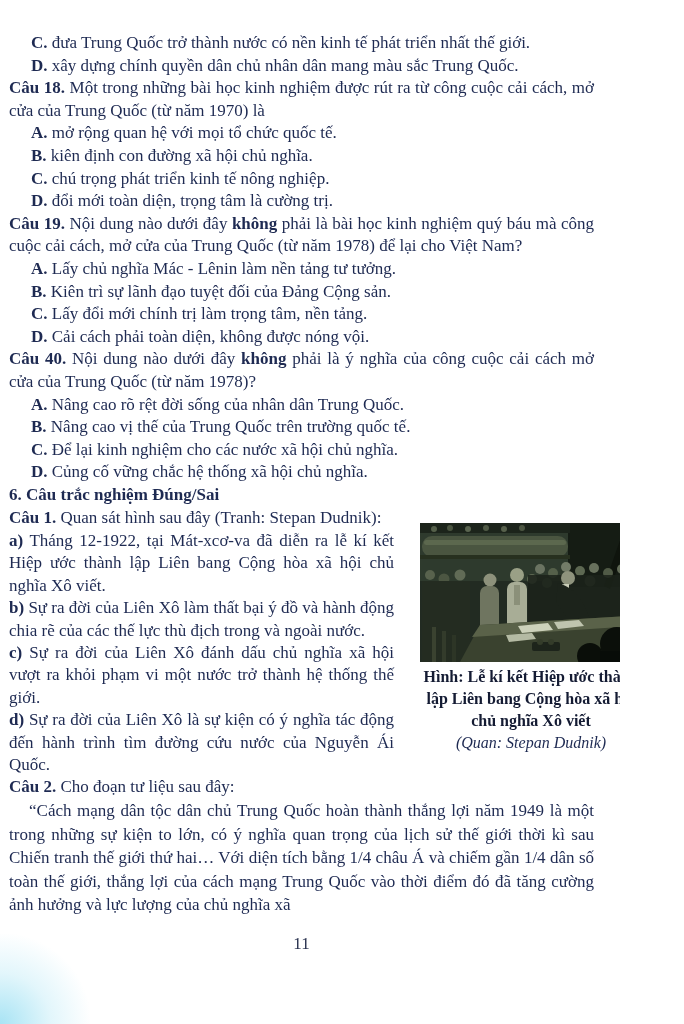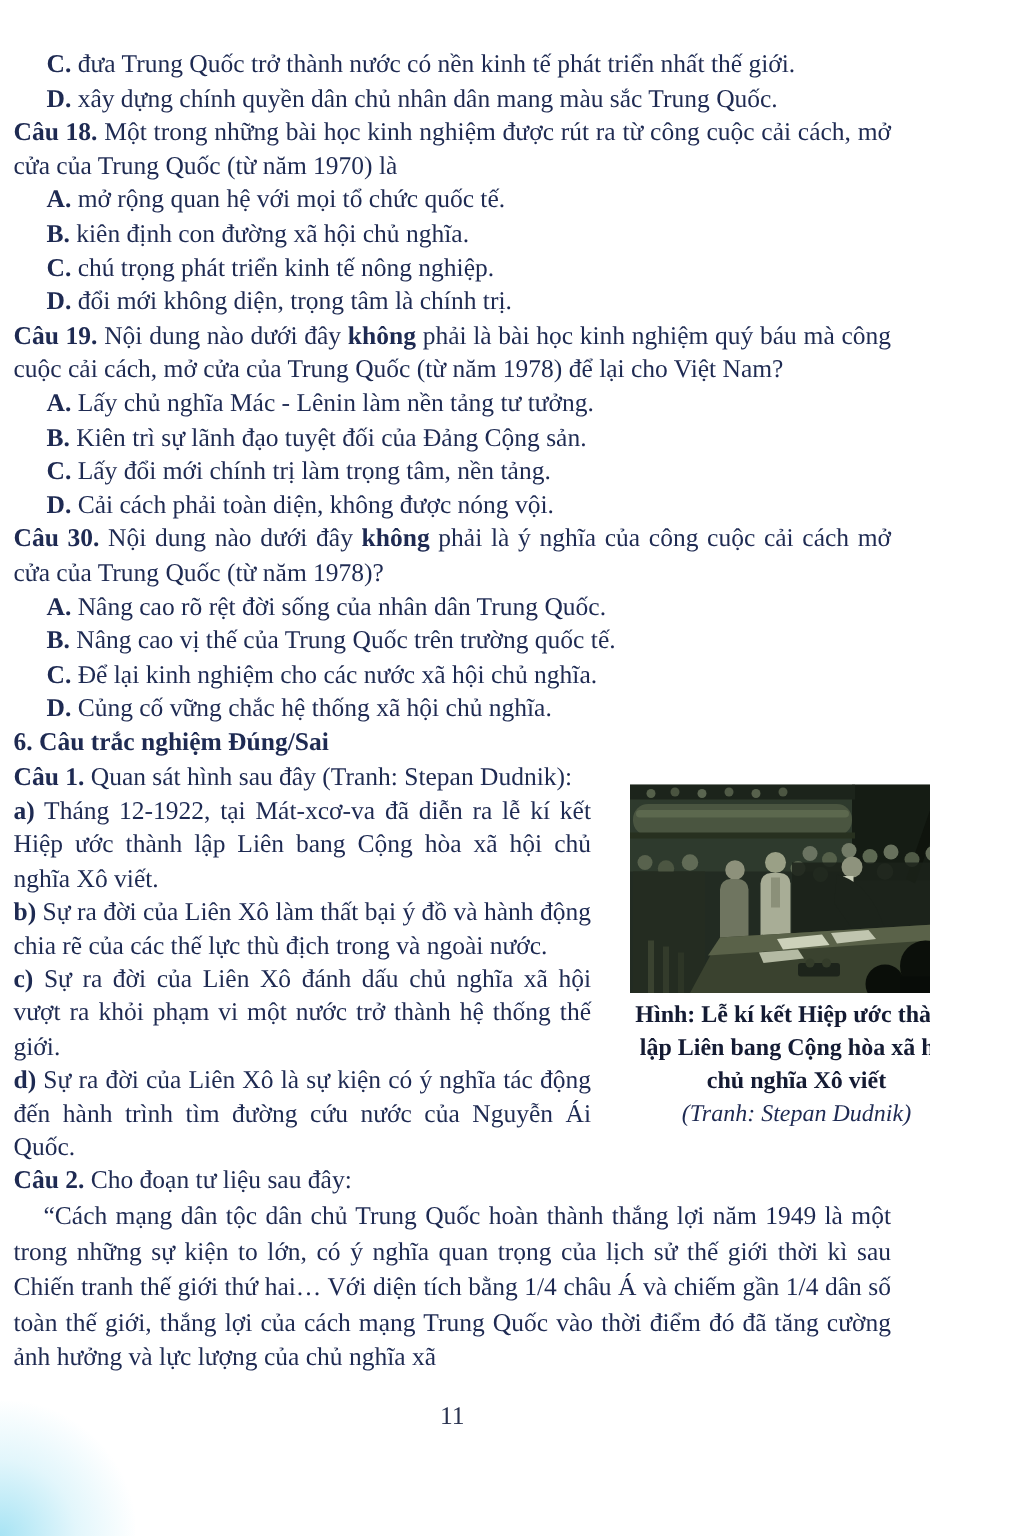--- a/index.html
+++ b/index.html
@@ -90,29 +90,29 @@
 <div class="page">
   <div class="content">
 
     <p class="opt"><b>C.</b> <span>đưa Trung Quốc trở thành nước có nền kinh tế phát triển nhất thế giới.</span></p>
     <p class="opt"><b>D.</b> <span>xây dựng chính quyền dân chủ nhân dân mang màu sắc Trung Quốc.</span></p>
 
     <p class="justify"><b>Câu 18.</b> <span>Một trong những bài học kinh nghiệm được rút ra từ công cuộc cải cách, mở cửa của Trung Quốc (từ năm 1970) là</span></p>
     <p class="opt"><b>A.</b> <span>mở rộng quan hệ với mọi tổ chức quốc tế.</span></p>
     <p class="opt"><b>B.</b> <span>kiên định con đường xã hội chủ nghĩa.</span></p>
     <p class="opt"><b>C.</b> <span>chú trọng phát triển kinh tế nông nghiệp.</span></p>
-    <p class="opt"><b>D.</b> <span>đổi mới không diện, trọng tâm là chính trị.</span></p>
+    <p class="opt"><b>D.</b> <span>đổi mới toàn diện, trọng tâm là cường trị.</span></p>
 
     <p class="justify"><b>Câu 19.</b> <span>Nội dung nào dưới đây</span> <b>không</b> <span>phải là bài học kinh nghiệm quý báu mà công cuộc cải cách, mở cửa của Trung Quốc (từ năm 1978) để lại cho Việt Nam?</span></p>
     <p class="opt"><b>A.</b> <span>Lấy chủ nghĩa Mác - Lênin làm nền tảng tư tưởng.</span></p>
     <p class="opt"><b>B.</b> <span>Kiên trì sự lãnh đạo tuyệt đối của Đảng Cộng sản.</span></p>
     <p class="opt"><b>C.</b> <span>Lấy đổi mới chính trị làm trọng tâm, nền tảng.</span></p>
     <p class="opt"><b>D.</b> <span>Cải cách phải toàn diện, không được nóng vội.</span></p>
 
-    <p class="justify"><b>Câu 30.</b> <span>Nội dung nào dưới đây</span> <b>không</b> <span>phải là ý nghĩa của công cuộc cải cách mở cửa của Trung Quốc (từ năm 1978)?</span></p>
+    <p class="justify"><b>Câu 40.</b> <span>Nội dung nào dưới đây</span> <b>không</b> <span>phải là ý nghĩa của công cuộc cải cách mở cửa của Trung Quốc (từ năm 1978)?</span></p>
     <p class="opt"><b>A.</b> <span>Nâng cao rõ rệt đời sống của nhân dân Trung Quốc.</span></p>
     <p class="opt"><b>B.</b> <span>Nâng cao vị thế của Trung Quốc trên trường quốc tế.</span></p>
     <p class="opt"><b>C.</b> <span>Để lại kinh nghiệm cho các nước xã hội chủ nghĩa.</span></p>
     <p class="opt"><b>D.</b> <span>Củng cố vững chắc hệ thống xã hội chủ nghĩa.</span></p>
 
     <p class="sec-heading">6. Câu trắc nghiệm Đúng/Sai</p>
 
     <div class="twocol">
       <div class="leftcol">
         <p><b>Câu 1.</b> <span>Quan sát hình sau đây (Tranh: Stepan Dudnik):</span></p>
@@ -190,21 +190,21 @@
             <circle cx="170" cy="133" r="13" fill="#0a0e09"></circle>
             <circle cx="197" cy="121" r="17" fill="#0b0f0a"></circle>
             <circle cx="231" cy="111" r="15" fill="#0d110b"></circle>
             <rect x="180" y="128" width="65" height="11" fill="#080c08"></rect>
 
             <rect x="12" y="104" width="4" height="35" fill="#3a4230"></rect>
             <rect x="22" y="108" width="4" height="31" fill="#333b2b"></rect>
             <rect x="32" y="112" width="4" height="27" fill="#2d3526"></rect>
           </svg>
           <figcaption class="figcap">Hình: Lễ kí kết Hiệp ước thành lập Liên bang Cộng hòa xã hội chủ nghĩa Xô viết</figcaption>
-          <div class="figcredit">(Tranh: Stepan Dudnik)</div>
+          <div class="figcredit">(Quan: Stepan Dudnik)</div>
         </figure>
       </div>
     </div>
 
     <p><b>Câu 2.</b> <span>Cho đoạn tư liệu sau đây:</span></p>
     <p class="quote">“Cách mạng dân tộc dân chủ Trung Quốc hoàn thành thắng lợi năm 1949 là một trong những sự kiện to lớn, có ý nghĩa quan trọng của lịch sử thế giới thời kì sau Chiến tranh thế giới thứ hai… Với diện tích bằng 1/4 châu Á và chiếm gần 1/4 dân số toàn thế giới, thắng lợi của cách mạng Trung Quốc vào thời điểm đó đã tăng cường ảnh hưởng và lực lượng của chủ nghĩa xã</p>
 
     <div class="pageno">11</div>
   </div>
 

